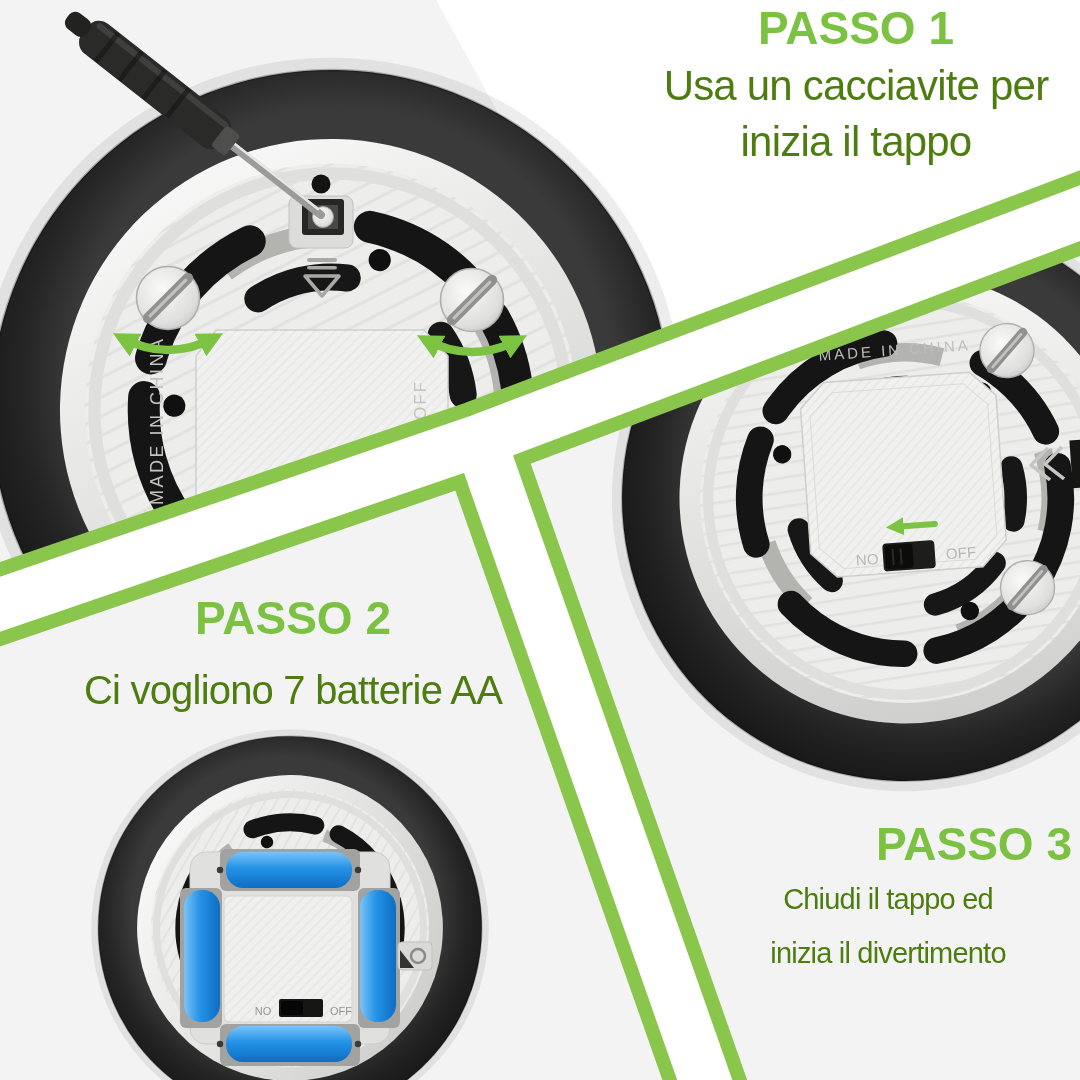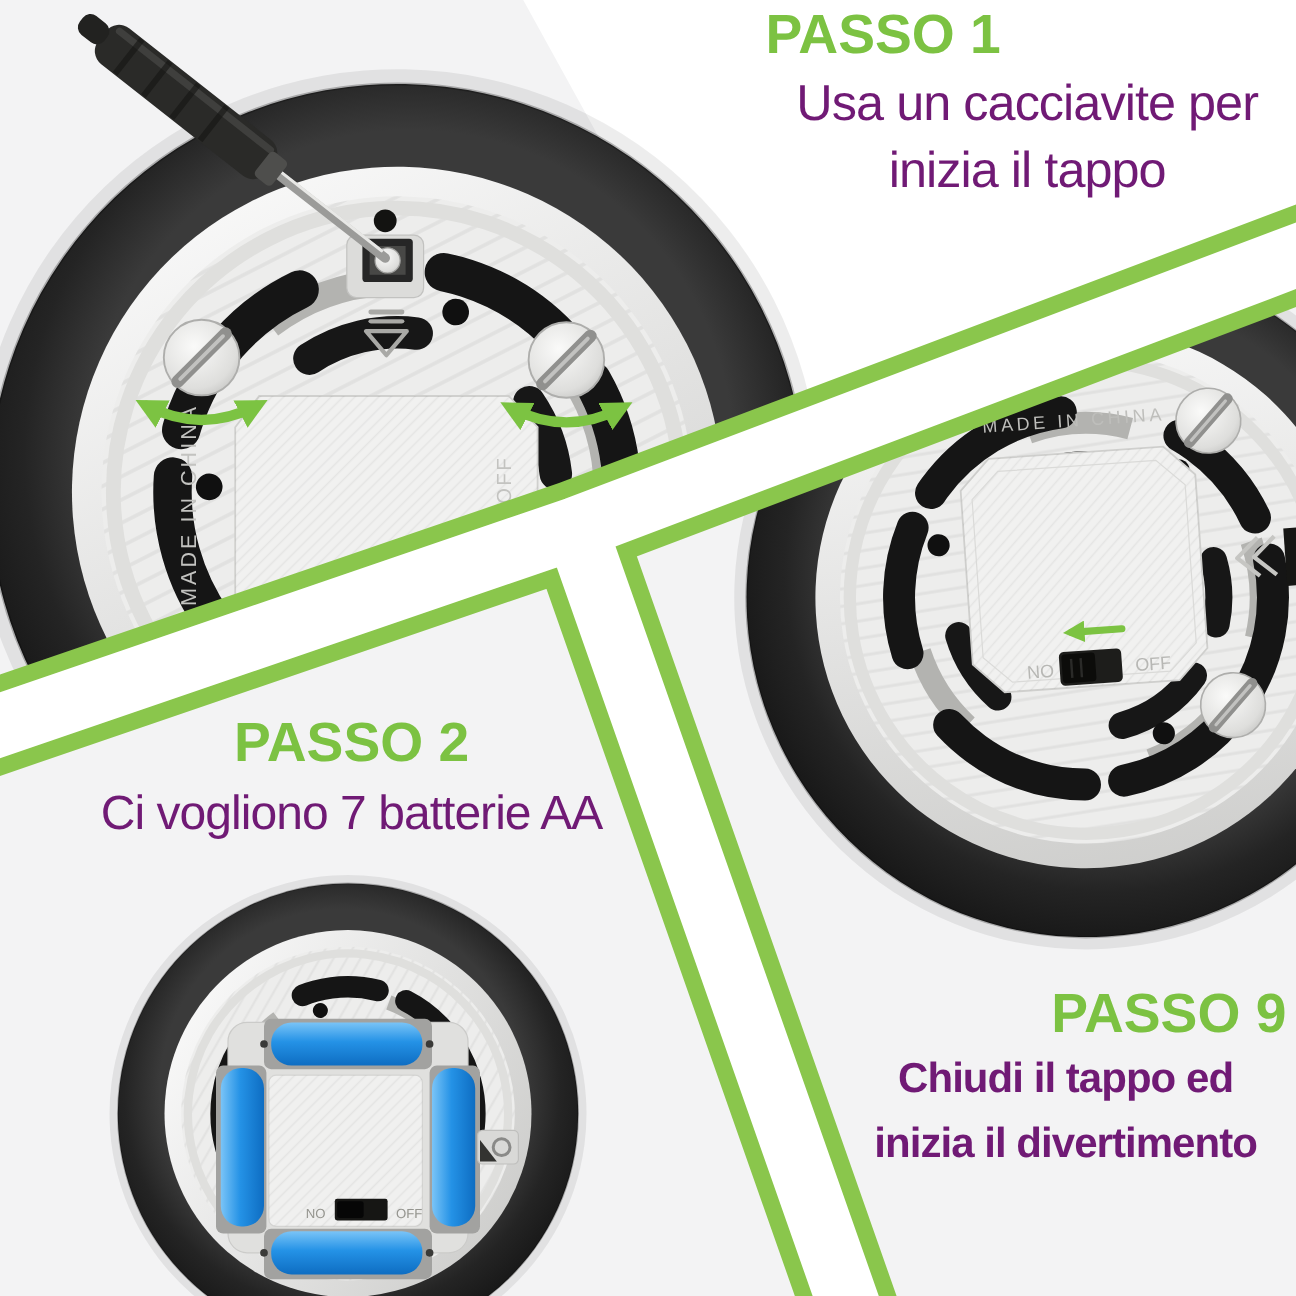--- a/index.html
+++ b/index.html
@@ -1,29 +1,29 @@
 <!DOCTYPE html>
 <html><head>
 <meta charset="utf-8">
 <style>
   html,body{margin:0;padding:0;background:#e9e9ea;}
   .canvas{position:relative;width:1080px;height:1080px;overflow:hidden;background:#f3f3f4;
           font-family:"Liberation Sans","DejaVu Sans",sans-serif;}
   .art{position:absolute;left:0;top:0;width:1080px;height:1080px;}
   .step{position:absolute;z-index:5;}
   .step-title{font-weight:bold;font-size:46px;color:#7cc242;line-height:52px;}
-  .step-line{font-size:42px;color:#701a75;letter-spacing:-0.8px;line-height:56px;white-space:nowrap;}
+  .step-line{font-size:42px;color:#4d7c0f;letter-spacing:-0.8px;line-height:56px;white-space:nowrap;}
   #step1{top:2px;right:6px;width:436px;text-align:center;}
-  #step1 .step-title{text-align:left;margin-bottom:4px;}
+  #step1 .step-title{text-align:center;margin-bottom:4px;}
   #step2{top:592px;left:28px;width:530px;text-align:center;}
-  #step2 .step-title{margin-bottom:6px;}
+  #step2 .step-title{margin-bottom:18px;}
   #step2 .step-line{font-size:40px;}
   #step3{top:818px;right:8px;width:368px;text-align:center;}
   #step3 .step-title{text-align:right;margin-bottom:2px;}
-  #step3 .step-line{font-size:35px;line-height:54px;font-weight:bold;}
+  #step3 .step-line{font-size:29px;line-height:54px;}
   svg text{font-family:"Liberation Sans","DejaVu Sans",sans-serif;}
 </style>
 </head>
 <body>
 
 <div class="canvas">
 
   <svg class="art" viewBox="0 0 1080 1080">
     <defs>
       <radialGradient id="gTire" cx="0.5" cy="0.45" r="0.55">
@@ -207,18 +207,18 @@
     <div class="step-line">Usa un cacciavite per</div>
     <div class="step-line">inizia il tappo</div>
   </div>
 
   <div class="step" id="step2">
     <div class="step-title">PASSO 2</div>
     <div class="step-line">Ci vogliono 7 batterie AA</div>
   </div>
 
   <div class="step" id="step3">
-    <div class="step-title">PASSO 9</div>
+    <div class="step-title">PASSO 3</div>
     <div class="step-line">Chiudi il tappo ed</div>
     <div class="step-line">inizia il divertimento</div>
   </div>
 
 </div>
 
 </body></html>

